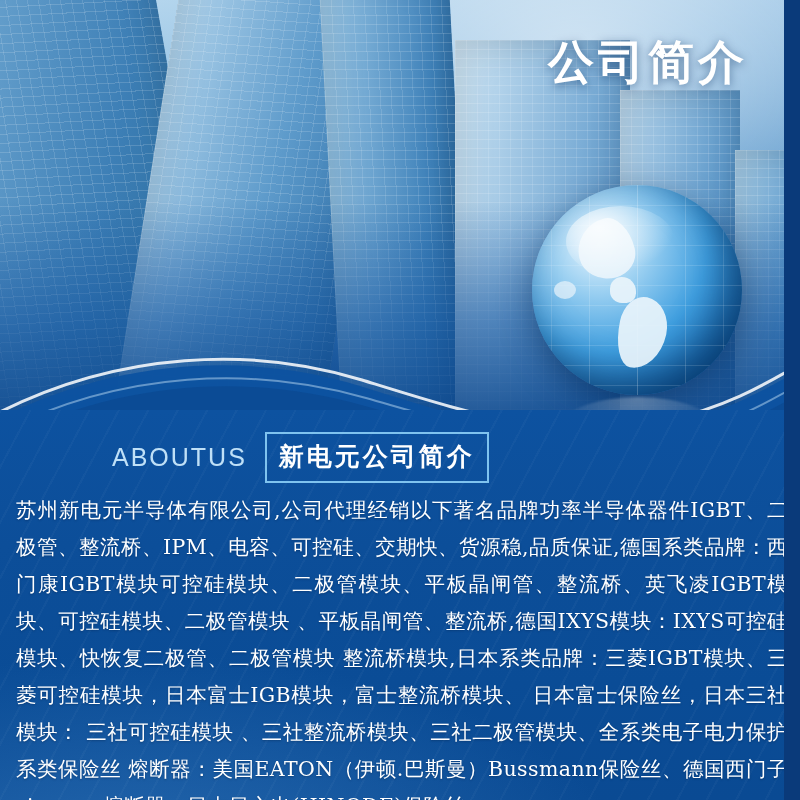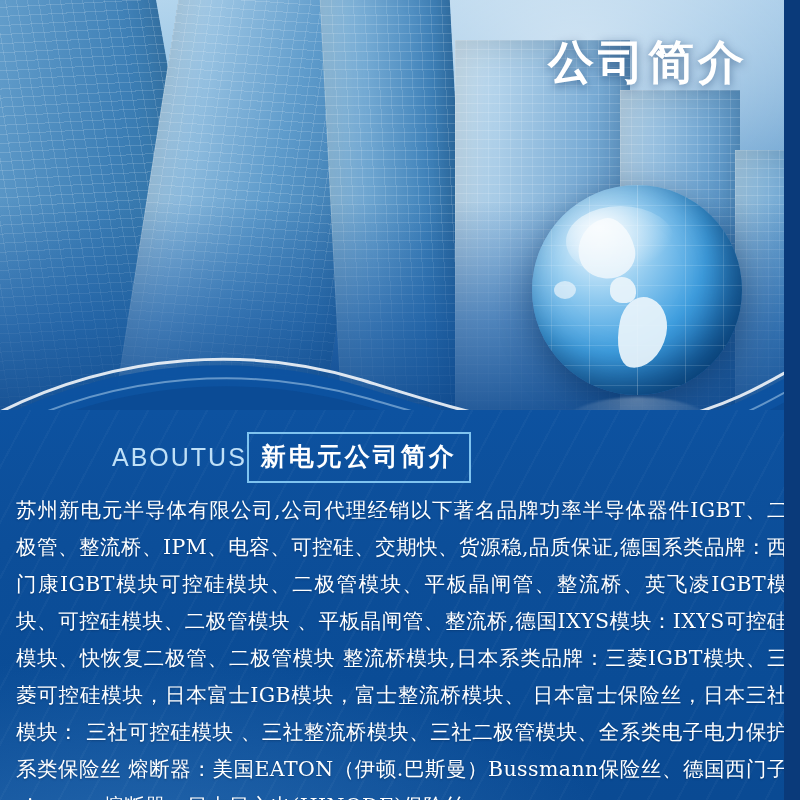--- a/index.html
+++ b/index.html
@@ -157,20 +157,21 @@
       repeating-linear-gradient(118deg, rgba(255,255,255,0.05) 0 2px, rgba(255,255,255,0) 2px 26px);
     opacity: .55;
   }
 
   
   .heading {
     position: absolute;
     left: 112px; top: 432px;
     display: flex;
     align-items: center;
+    gap: 18px;
   }
   .heading .en {
     color: #bfe0f7;
     font-size: 25px;
     letter-spacing: 2px;
     font-family: "Liberation Sans", sans-serif;
   }
   .heading .cnbox {
     position: relative;
     padding: 6px 14px 8px 14px;

